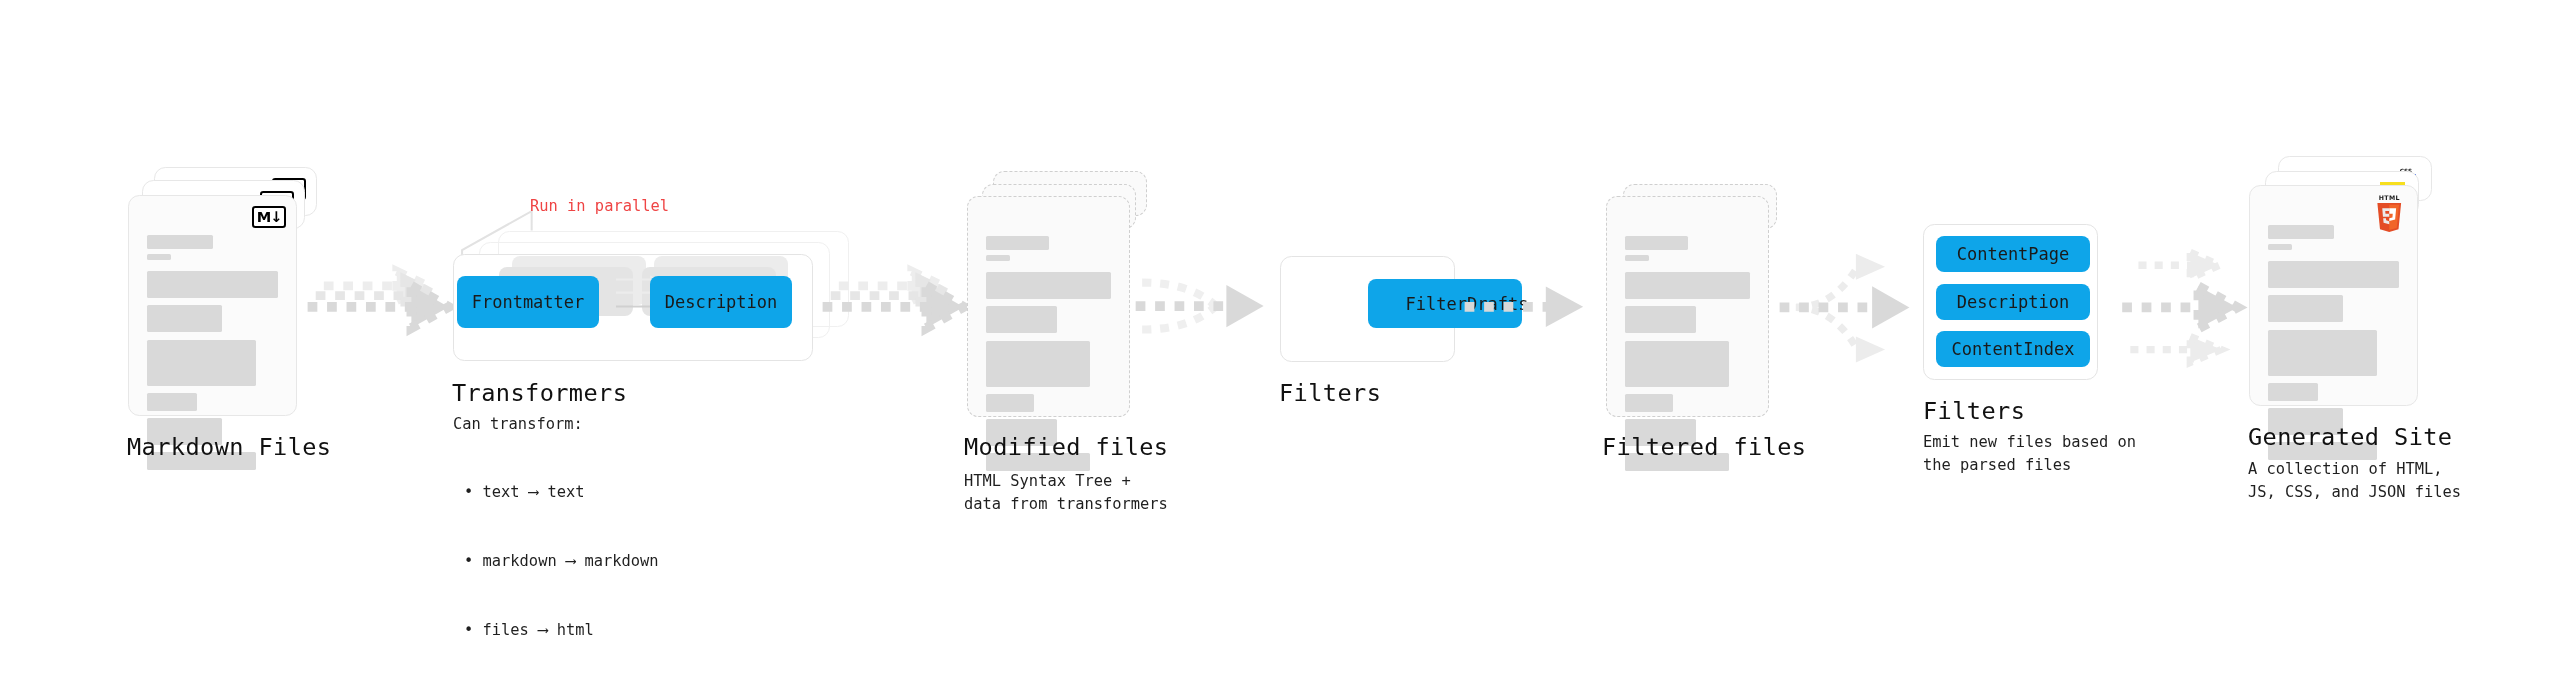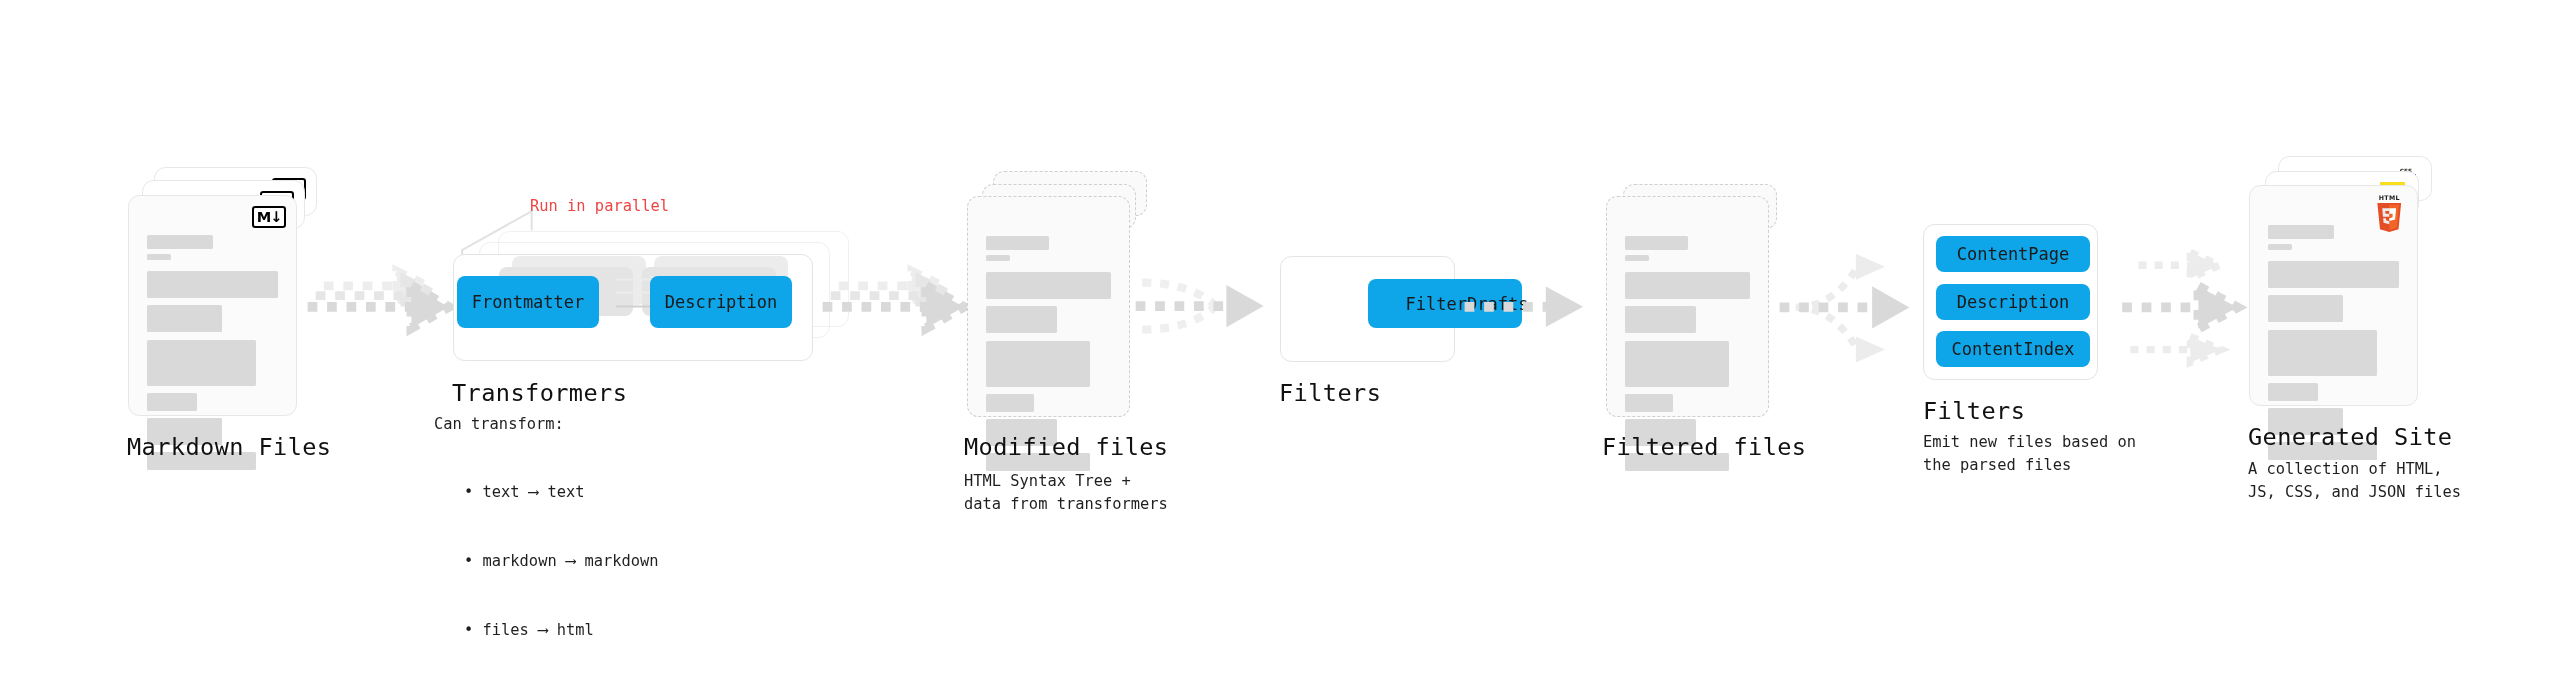--- a/index.html
+++ b/index.html
@@ -170,21 +170,21 @@
     <g fill="none" stroke="#d0d0d0" stroke-width="2.5">
       <line x1="0" y1="41" x2="42" y2="41"></line>
         <polygon points="42,35 54,41 42,47" fill="#cccccc" stroke="none"></polygon>
     </g>
   </svg>
 
   <div class="chip" style="left:650px; top:276px; width:142px; height:52px;">Description</div>
   <div class="chip" style="left:457px; top:276px; width:142px; height:52px;">Frontmatter</div>
 
   <div class="title" style="left:452px; top:379px;">Transformers</div>
-  <div class="sub" style="left:434px; top:413px;">Can transform:</div>
+  <div class="sub" style="left:453px; top:413px;">Can transform:</div>
   <div class="bullets" style="left:464px; top:435px;">
     <div>• text ⟶ text</div>
     <div>• markdown ⟶ markdown</div>
     <div>• files ⟶ html</div>
   </div>
 
   <svg style="left:821px; top:268px;" width="154" height="73" viewBox="0 0 190 90">
     <g stroke="#ededed" stroke-width="11" stroke-dasharray="12 12" fill="#ededed">
       <line x1="22" y1="22" x2="118" y2="22"></line>
       <polygon points="112,4 150,22 112,40"></polygon>

